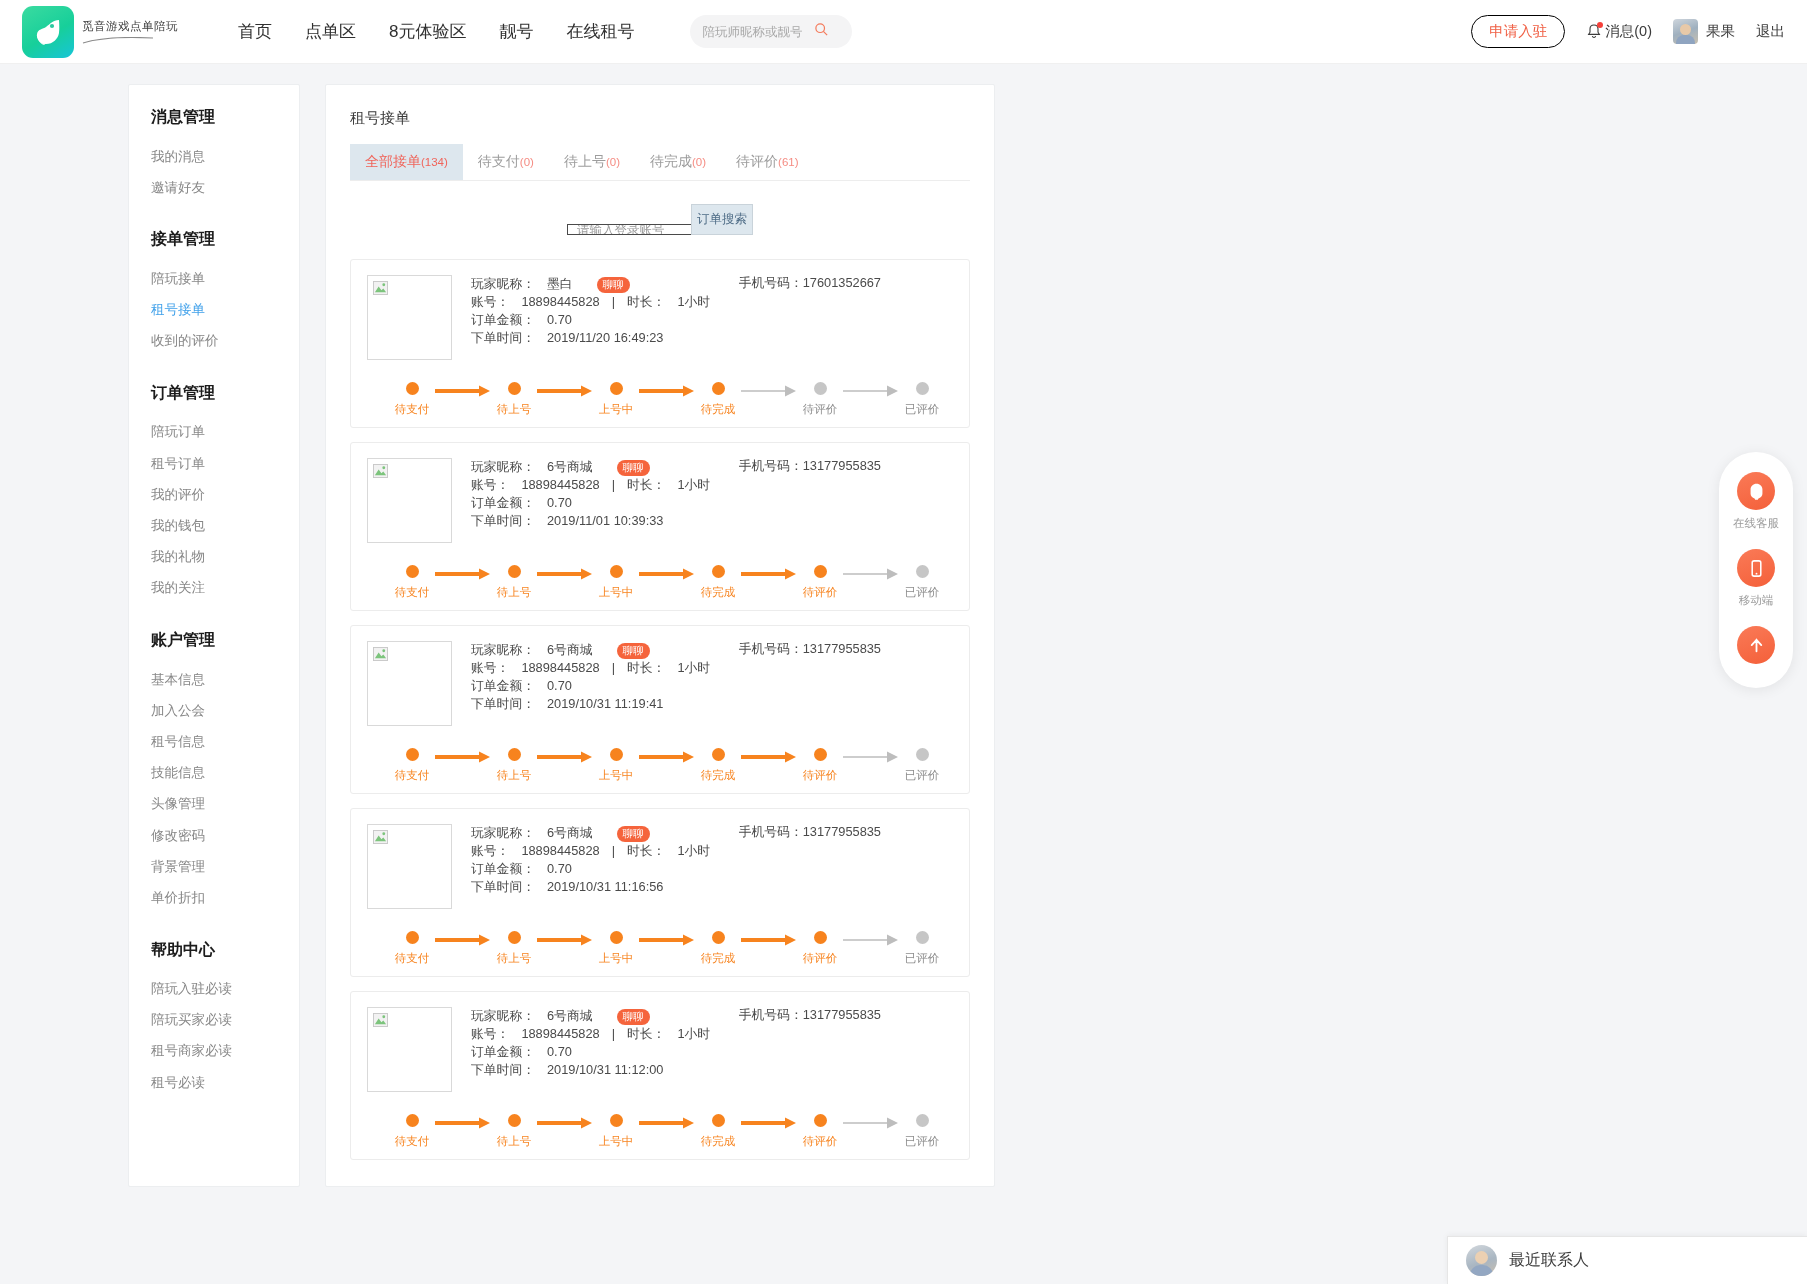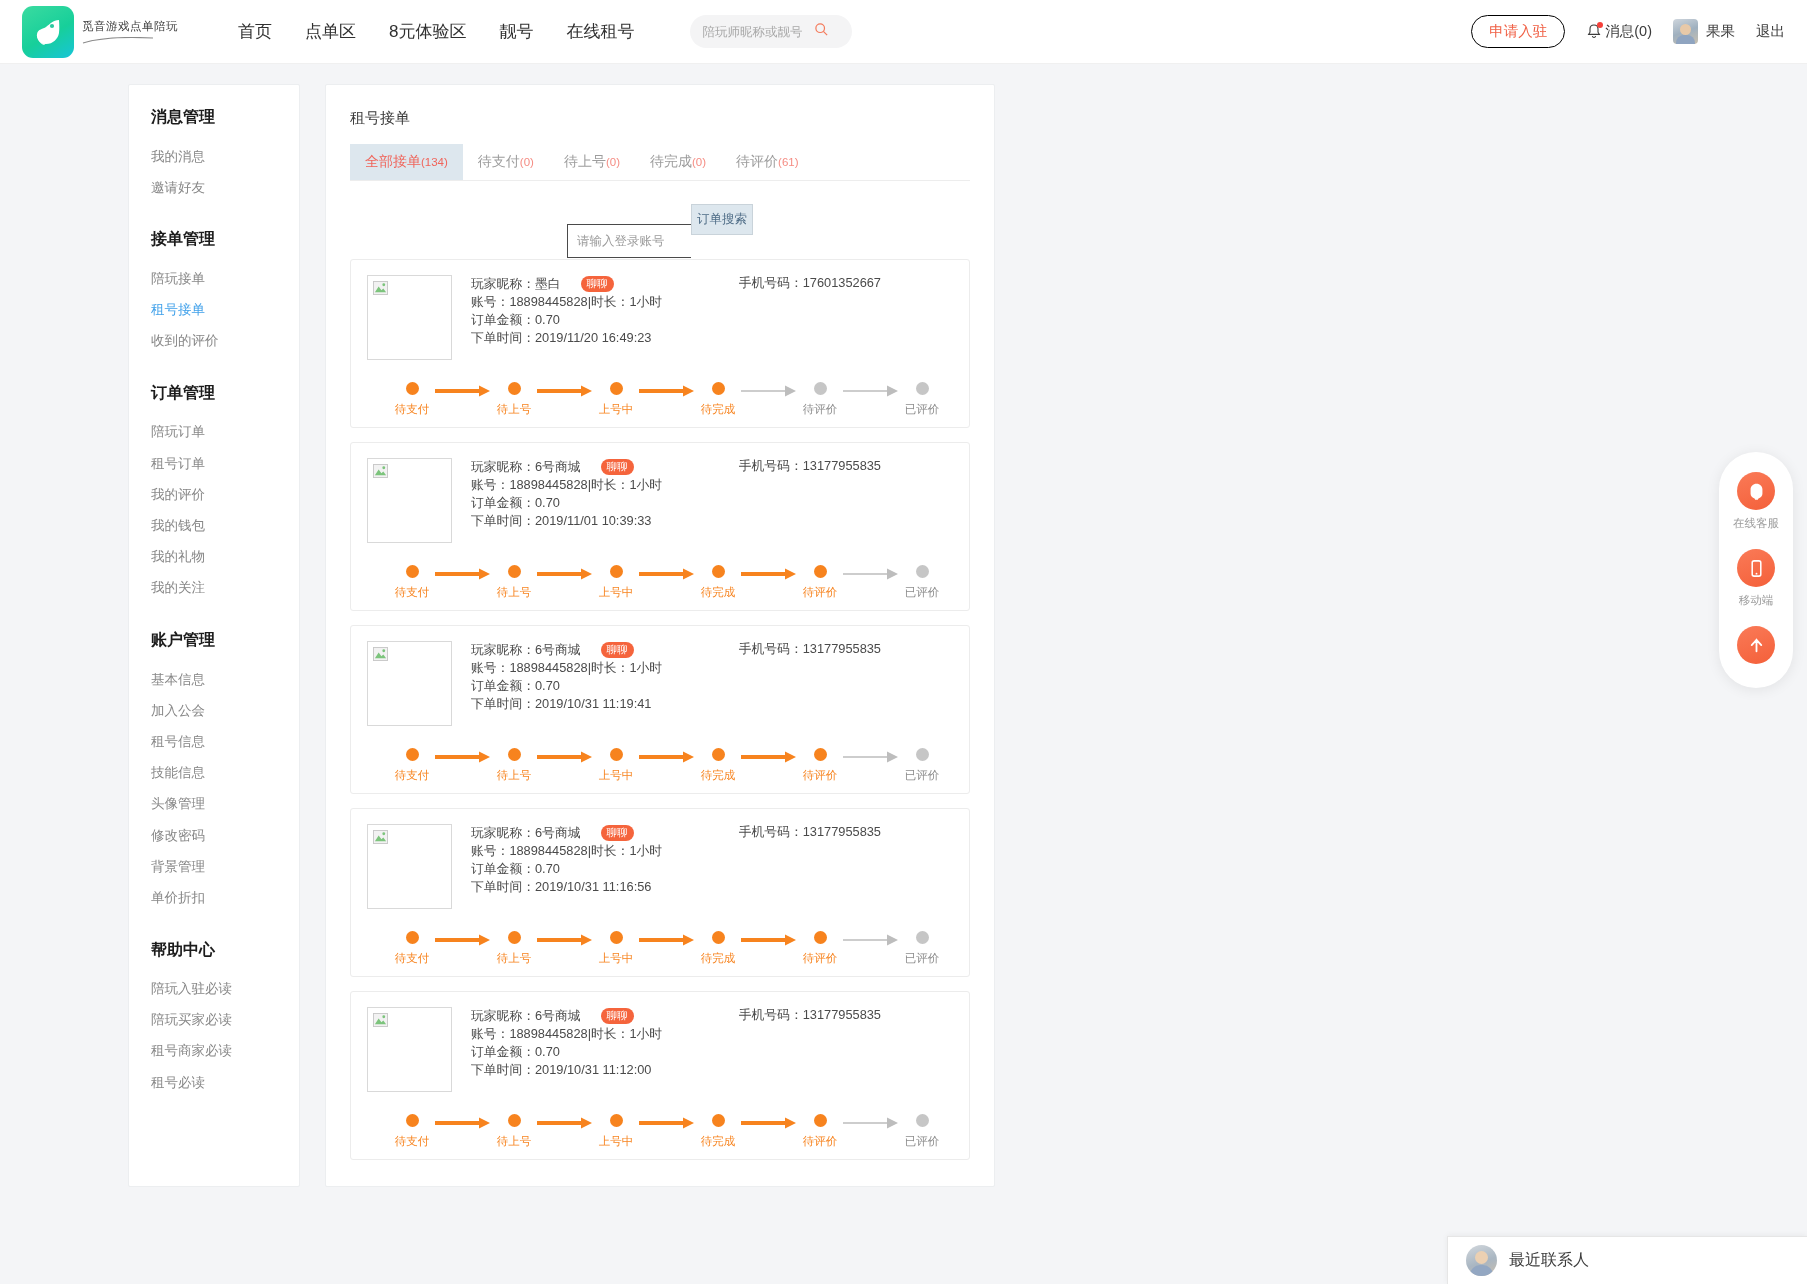--- a/index.html
+++ b/index.html
@@ -108,21 +108,21 @@
   .tab.active { background: #dde7ee; color: #f0645a; }
   .tab.active .cnt { color: #f0645a; }
   .tab .cnt { color: #f58c83; }
 
   .search-row { display: flex; justify-content: center; padding: 23px 0 10px 0; }
   .order-search {
     display: flex; align-items: stretch; height: 31px;
   }
   .order-search input {
     width: 124px; border: 1px solid #4a4a4a; border-right: none;
-    outline: none; padding: 16px 9px; font-size: 12.5px; color: #8a8a8a;
+    outline: none; padding: 4px 9px; font-size: 12.5px; color: #8a8a8a;
     font-family: "Liberation Sans", sans-serif; background:#fff;margin-top:20px;
   }
   .order-search input::placeholder { color: #9b9b9b; }
   .order-search button {
     width: 62px; border: 1px solid #c9d3da; background: #dde7ee;
     color: #4e6c86; font-size: 12.5px; cursor: pointer;
     font-family: "Liberation Sans", sans-serif;
   }
 
   .order-card {
@@ -131,24 +131,24 @@
   }
   .order-top { display: flex; }
   .thumb {
     width: 85px; height: 85px; border: 1px solid #d9d9d9; background:#fff;
     flex: 0 0 auto; position: relative;
   }
   .thumb .broken {
     position: absolute; left: 5px; top: 5px; width: 15px; height: 14px;
   }
   .order-info { margin-left: 19px; font-size: 12.8px; color: #4a4a4a; line-height: 1.42; }
-  .order-info .row { display: flex; align-items: center; gap: 0; white-space: nowrap; }
+  .order-info .row { display: flex; align-items: flex-end; gap: 12px; white-space: nowrap; }
   .chat-pill {
     background: #f5643c; color: #fff; font-size: 10.5px;
-    border-radius: 9px; padding: 1px 6px 2px 6px; margin-left: 20px;
+    border-radius: 9px; padding: 1px 6px 2px 6px; margin-left: 12px;
     line-height: 1.25; display:inline-block;
   }
   .phone { margin-left: auto; font-size: 12.8px; color: #4a4a4a; padding-right: 72px; white-space: nowrap;}
 
   .steps {
     display: flex; align-items: flex-start; justify-content: center;
     margin-top: 22px; padding-left: 14px;
   }
   .step { display: flex; flex-direction: column; align-items: center; width: 46px; }
   .step .dot { width: 13px; height: 13px; border-radius: 50%; background: #f7831e; }

